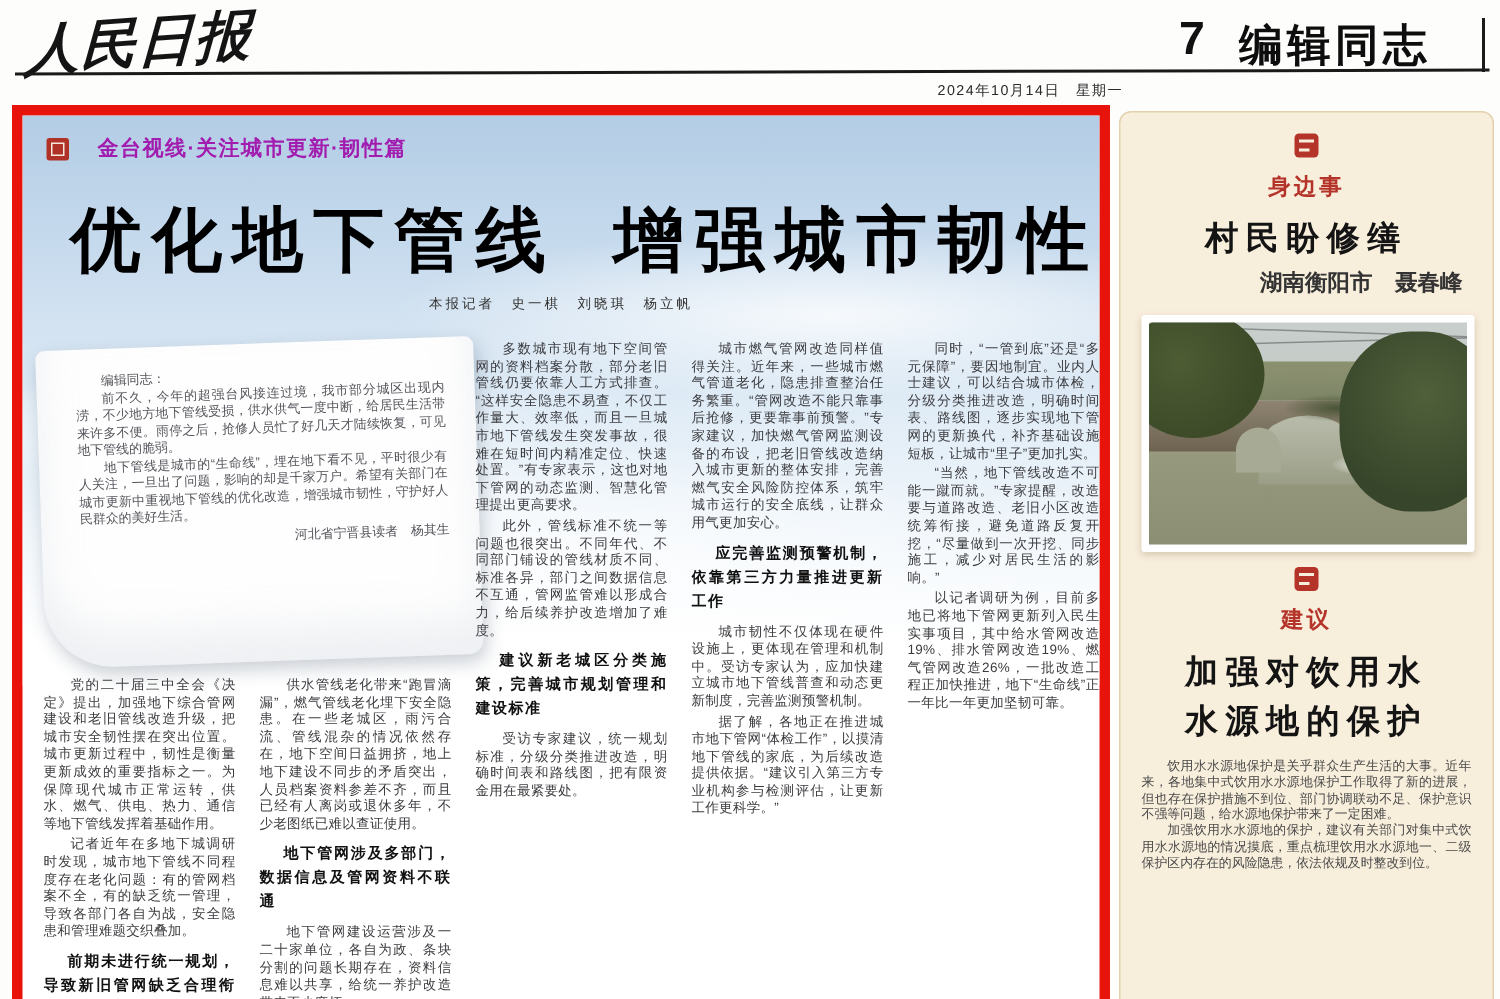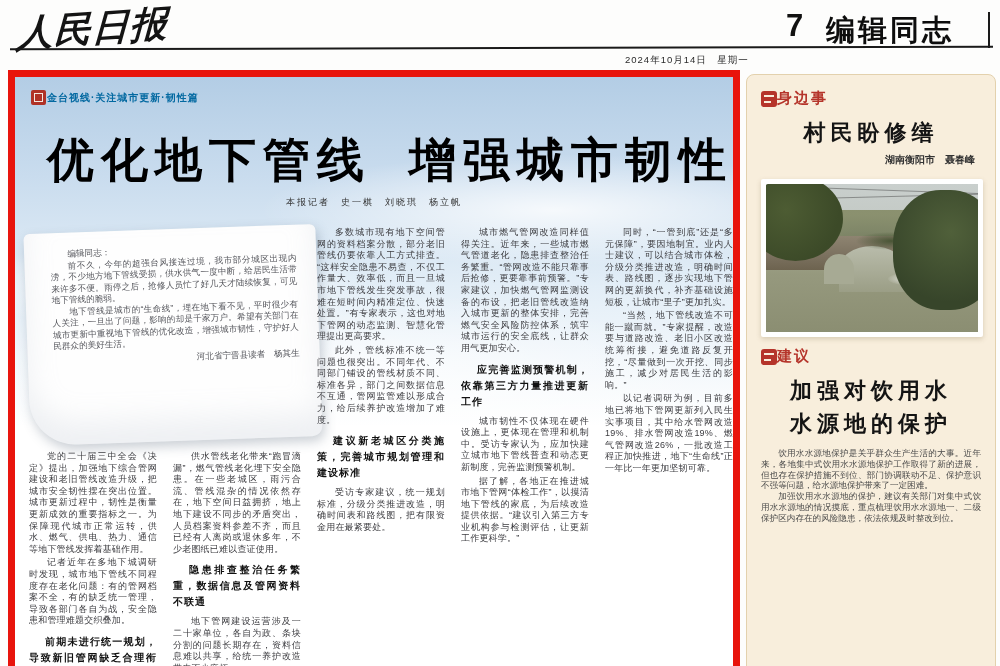--- a/index.html
+++ b/index.html
@@ -20,22 +20,22 @@
 
   
   .main-box{position:absolute;left:8px;top:70px;width:732px;height:612px;box-sizing:border-box;
             border:7px solid #e8140c;background:#ffffff;overflow:hidden;}
   .sky{position:absolute;left:0;top:0;width:100%;height:380px;
        background:
          radial-gradient(ellipse 300px 60px at 20% 55%, rgba(255,255,255,.9), rgba(255,255,255,0) 70%),
          radial-gradient(ellipse 420px 80px at 75% 35%, rgba(255,255,255,.8), rgba(255,255,255,0) 70%),
          radial-gradient(ellipse 500px 120px at 45% 80%, rgba(255,255,255,.75), rgba(255,255,255,0) 75%),
          linear-gradient(180deg,#b3cde5 0%,#c9dcee 26%,#e3eef7 55%,#ffffff 92%);}
-  .kicker{position:absolute;left:16px;top:13px;display:flex;align-items:center;gap:1px;
-          font-size:10px;font-weight:800;color:#0369a1;letter-spacing:1px;}
+  .kicker{position:absolute;left:16px;top:13px;display:flex;align-items:center;gap:19px;
+          font-size:14px;font-weight:800;color:#a21caf;letter-spacing:1px;}
   .kicker-icon{width:15px;height:15px;background:#b03226;border-radius:2px;position:relative;flex:0 0 auto;}
   .kicker-icon:before{content:"";position:absolute;left:3px;top:3px;right:3px;bottom:3px;
           border:1.5px solid #f5e8e0;}
   .main-title{position:absolute;left:0;top:52px;width:100%;text-align:right;
           font-size:47px;font-weight:900;color:#000;letter-spacing:7px;white-space:nowrap;
           font-family:"Liberation Sans",sans-serif;}
   .title-gap{display:inline-block;width:38px;}
   .byline{position:absolute;left:0;top:119px;width:100%;text-align:center;
           font-size:9px;color:#333;letter-spacing:2px;}
 
@@ -57,30 +57,30 @@
   #col1{left:14px;top:374px;height:231px;}
   #col2{left:158px;top:374px;height:231px;}
   #col3{left:302px;top:150px;height:455px;}
   #col4{left:446px;top:150px;height:455px;}
   #col5{left:590px;top:150px;height:455px;}
 
   
   .sidebar{position:absolute;left:746px;top:74px;width:250px;height:600px;box-sizing:border-box;
            background:#f8eedc;border:1px solid #e3d1ad;border-radius:8px;overflow:hidden;
            padding:14px 14px 0 14px;}
-  .section-label{display:flex;align-items:center;gap:0;font-size:15px;font-weight:900;
-           color:#b5342a;letter-spacing:2px;}
+  .section-label{display:flex;align-items:center;gap:10px;font-size:15px;font-weight:900;
+           color:#b5342a;letter-spacing:2px;flex-direction:column;}
   .section-icon{width:16px;height:16px;background:#b5342a;border-radius:3px;position:relative;flex:0 0 auto;}
   .section-icon:before{content:"";position:absolute;left:3px;top:4px;right:3px;height:2px;background:#f8eedc;}
   .section-icon:after{content:"";position:absolute;left:3px;bottom:4px;right:6px;height:2px;background:#f8eedc;}
   .side-title{text-align:center;font-family:"Liberation Serif",serif;font-weight:900;color:#141414;
            font-size:22px;letter-spacing:5px;line-height:33px;margin:8px 0 0 0;}
   .side-body{margin-top:8px;font-size:8.6px;line-height:10.8px;color:#4a4a4a;text-align:justify;}
   .side-body p{margin:0;text-indent:2em;}
-  .side-sig{text-align:right;font-size:10px;font-weight:700;color:#333;margin:4px 6px 0 0;}
+  .side-sig{text-align:right;font-size:15px;font-weight:700;color:#333;margin:4px 6px 0 0;}
 
   
   .photo{margin:12px auto 0 auto;width:222px;height:158px;background:#ffffff;padding:5px;
          box-sizing:border-box;box-shadow:0 2px 5px rgba(120,100,60,.25);border-radius:2px;}
   .photo-inner{position:relative;width:100%;height:100%;overflow:hidden;background:
          linear-gradient(180deg,#c9cfcd 0%,#c2c8c2 32%,#a5a893 45%,#96997e 60%,#8b8e72 100%);}
   .wire{position:absolute;left:0;width:120%;height:1px;background:rgba(60,60,60,.45);}
   .treeline{position:absolute;left:0;top:26px;width:100%;height:26px;
          background:radial-gradient(ellipse 70% 100% at 50% 100%, #6b7350, #7c8259 80%);opacity:.8;}
   .tree-left{position:absolute;left:-18px;top:-8px;width:95px;height:85px;border-radius:50%;
@@ -134,21 +134,21 @@
     </div>
 
     <div class="col" id="col1">
       <p>党的二十届三中全会《决定》提出，加强地下综合管网建设和老旧管线改造升级，把城市安全韧性摆在突出位置。城市更新过程中，韧性是衡量更新成效的重要指标之一。为保障现代城市正常运转，供水、燃气、供电、热力、通信等地下管线发挥着基础作用。</p>
       <p>记者近年在多地下城调研时发现，城市地下管线不同程度存在老化问题：有的管网档案不全，有的缺乏统一管理，导致各部门各自为战，安全隐患和管理难题交织叠加。</p>
       <div class="subhead">前期未进行统一规划，导致新旧管网缺乏合理衔接</div>
     </div>
 
     <div class="col" id="col2">
       <p>供水管线老化带来“跑冒滴漏”，燃气管线老化埋下安全隐患。在一些老城区，雨污合流、管线混杂的情况依然存在，地下空间日益拥挤，地上地下建设不同步的矛盾突出，人员档案资料参差不齐，而且已经有人离岗或退休多年，不少老图纸已难以查证使用。</p>
-      <div class="subhead">隐患排查整治任务繁重，数据信息及管网资料不联通</div>
+      <div class="subhead">地下管网涉及多部门，数据信息及管网资料不联通</div>
       <p>地下管网建设运营涉及一二十家单位，各自为政、条块分割的问题长期存在，资料信息难以共享，给统一养护改造带来不少麻烦。</p>
     </div>
 
     <div class="col" id="col3">
       <p>多数城市现有地下空间管网的资料档案分散，部分老旧管线仍要依靠人工方式排查。“这样安全隐患不易查，不仅工作量大、效率低，而且一旦城市地下管线发生突发事故，很难在短时间内精准定位、快速处置。”有专家表示，这也对地下管网的动态监测、智慧化管理提出更高要求。</p>
       <p>此外，管线标准不统一等问题也很突出。不同年代、不同部门铺设的管线材质不同、标准各异，部门之间数据信息不互通，管网监管难以形成合力，给后续养护改造增加了难度。</p>
       <div class="subhead">建议新老城区分类施策，完善城市规划管理和建设标准</div>
       <p>受访专家建议，统一规划标准，分级分类推进改造，明确时间表和路线图，把有限资金用在最紧要处。</p>
     </div>
 

